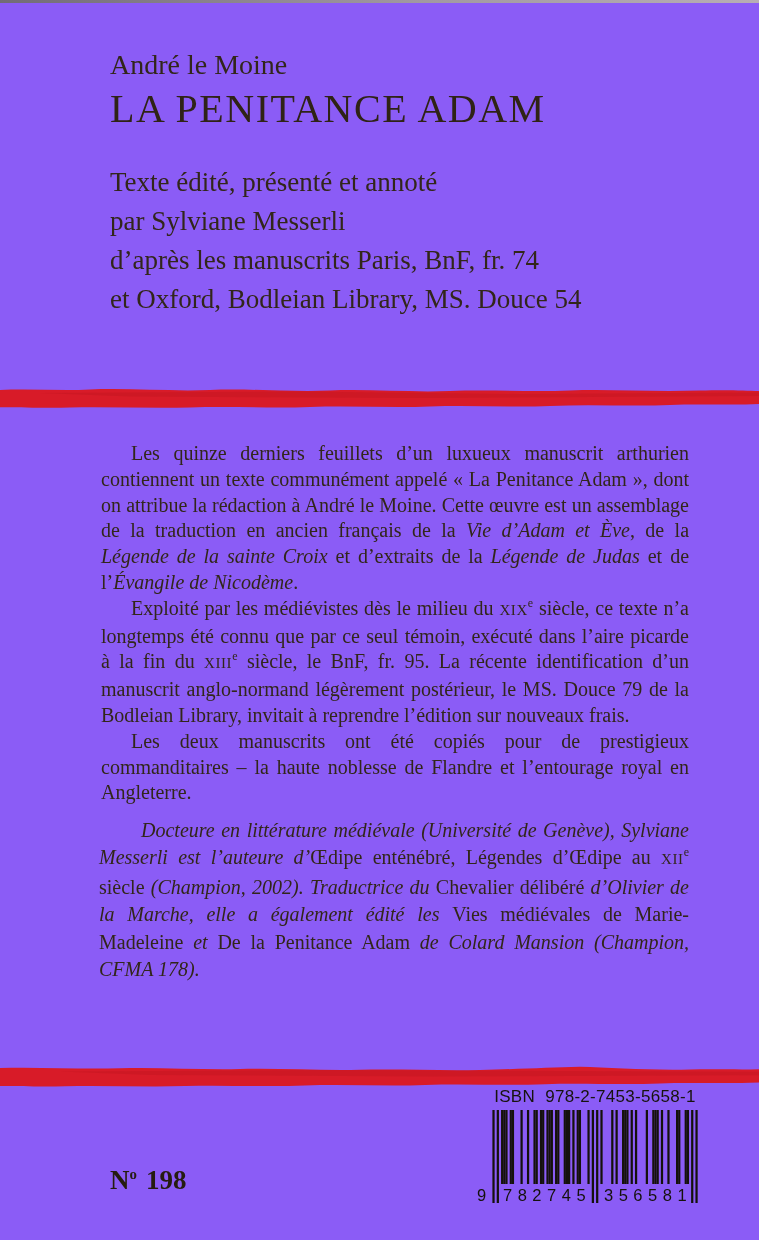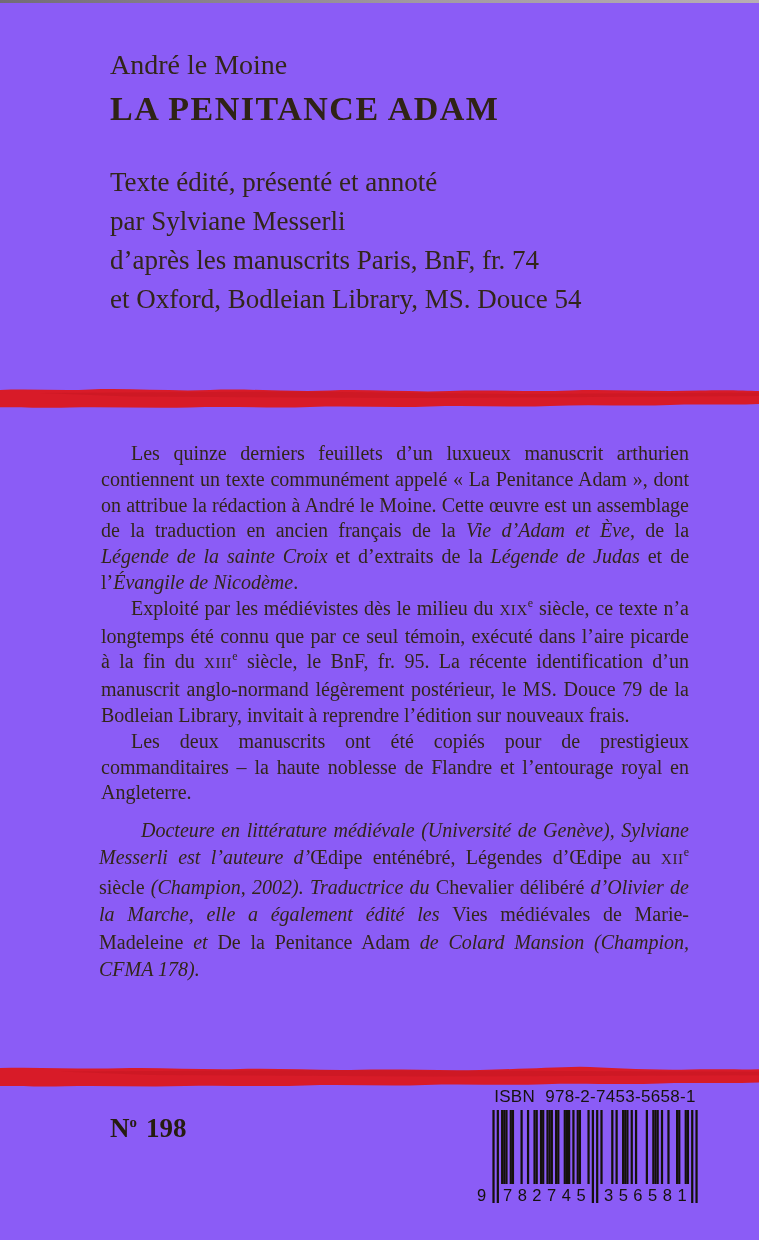--- a/index.html
+++ b/index.html
@@ -15,21 +15,21 @@
   }
   .top-edge{
     position:absolute;top:0;left:0;right:0;height:3px;
     background:linear-gradient(to right,#6f6d68,#a39f97 55%,#bcb7ac);
     opacity:.9;
   }
   
   .head{position:absolute;left:110px;top:48px;width:600px;}
   .author{font-size:28px;line-height:34px;}
   .title{
-    font-size:34px;line-height:46px;font-weight:bold;
+    font-size:40px;line-height:46px;font-weight:normal;
     letter-spacing:1.5px;margin:4px 0 0 0;color:#2f2316;
   }
   .subtitle{margin-top:31px;font-size:27px;line-height:39px;}
   
   .stripe{position:absolute;left:0;width:759px;height:30px;display:block;}
   .stripe1{top:380px;}
   .stripe2{top:1059px;}
   
   .blurb{
     position:absolute;left:101px;top:441px;width:588px;
@@ -40,21 +40,21 @@
   .bio{
     position:absolute;left:99px;top:817px;width:590px;
     font-size:20px;line-height:27.4px;text-align:justify;
   }
   .bio p{margin:0;text-indent:42px;}
   .it{font-style:italic;}
   .sc{font-size:0.75em;letter-spacing:0.04em;}
   .sup{vertical-align:super;font-size:0.60em;line-height:0;}
   
   .series{
-    position:absolute;left:110px;top:1113px;
+    position:absolute;left:110px;top:1165px;
     font-size:27px;font-weight:bold;color:#261c10;
   }
   .series .o-sup{vertical-align:super;font-size:0.55em;line-height:0;}
   .series .num{margin-left:9px;}
   .isbn-area{position:absolute;left:492px;top:1087px;width:206px;}
   .isbn-label{
     font-family:"Liberation Sans", sans-serif;
     font-size:17px;letter-spacing:0.3px;white-space:pre;
     text-align:center;color:#17130e;
   }

